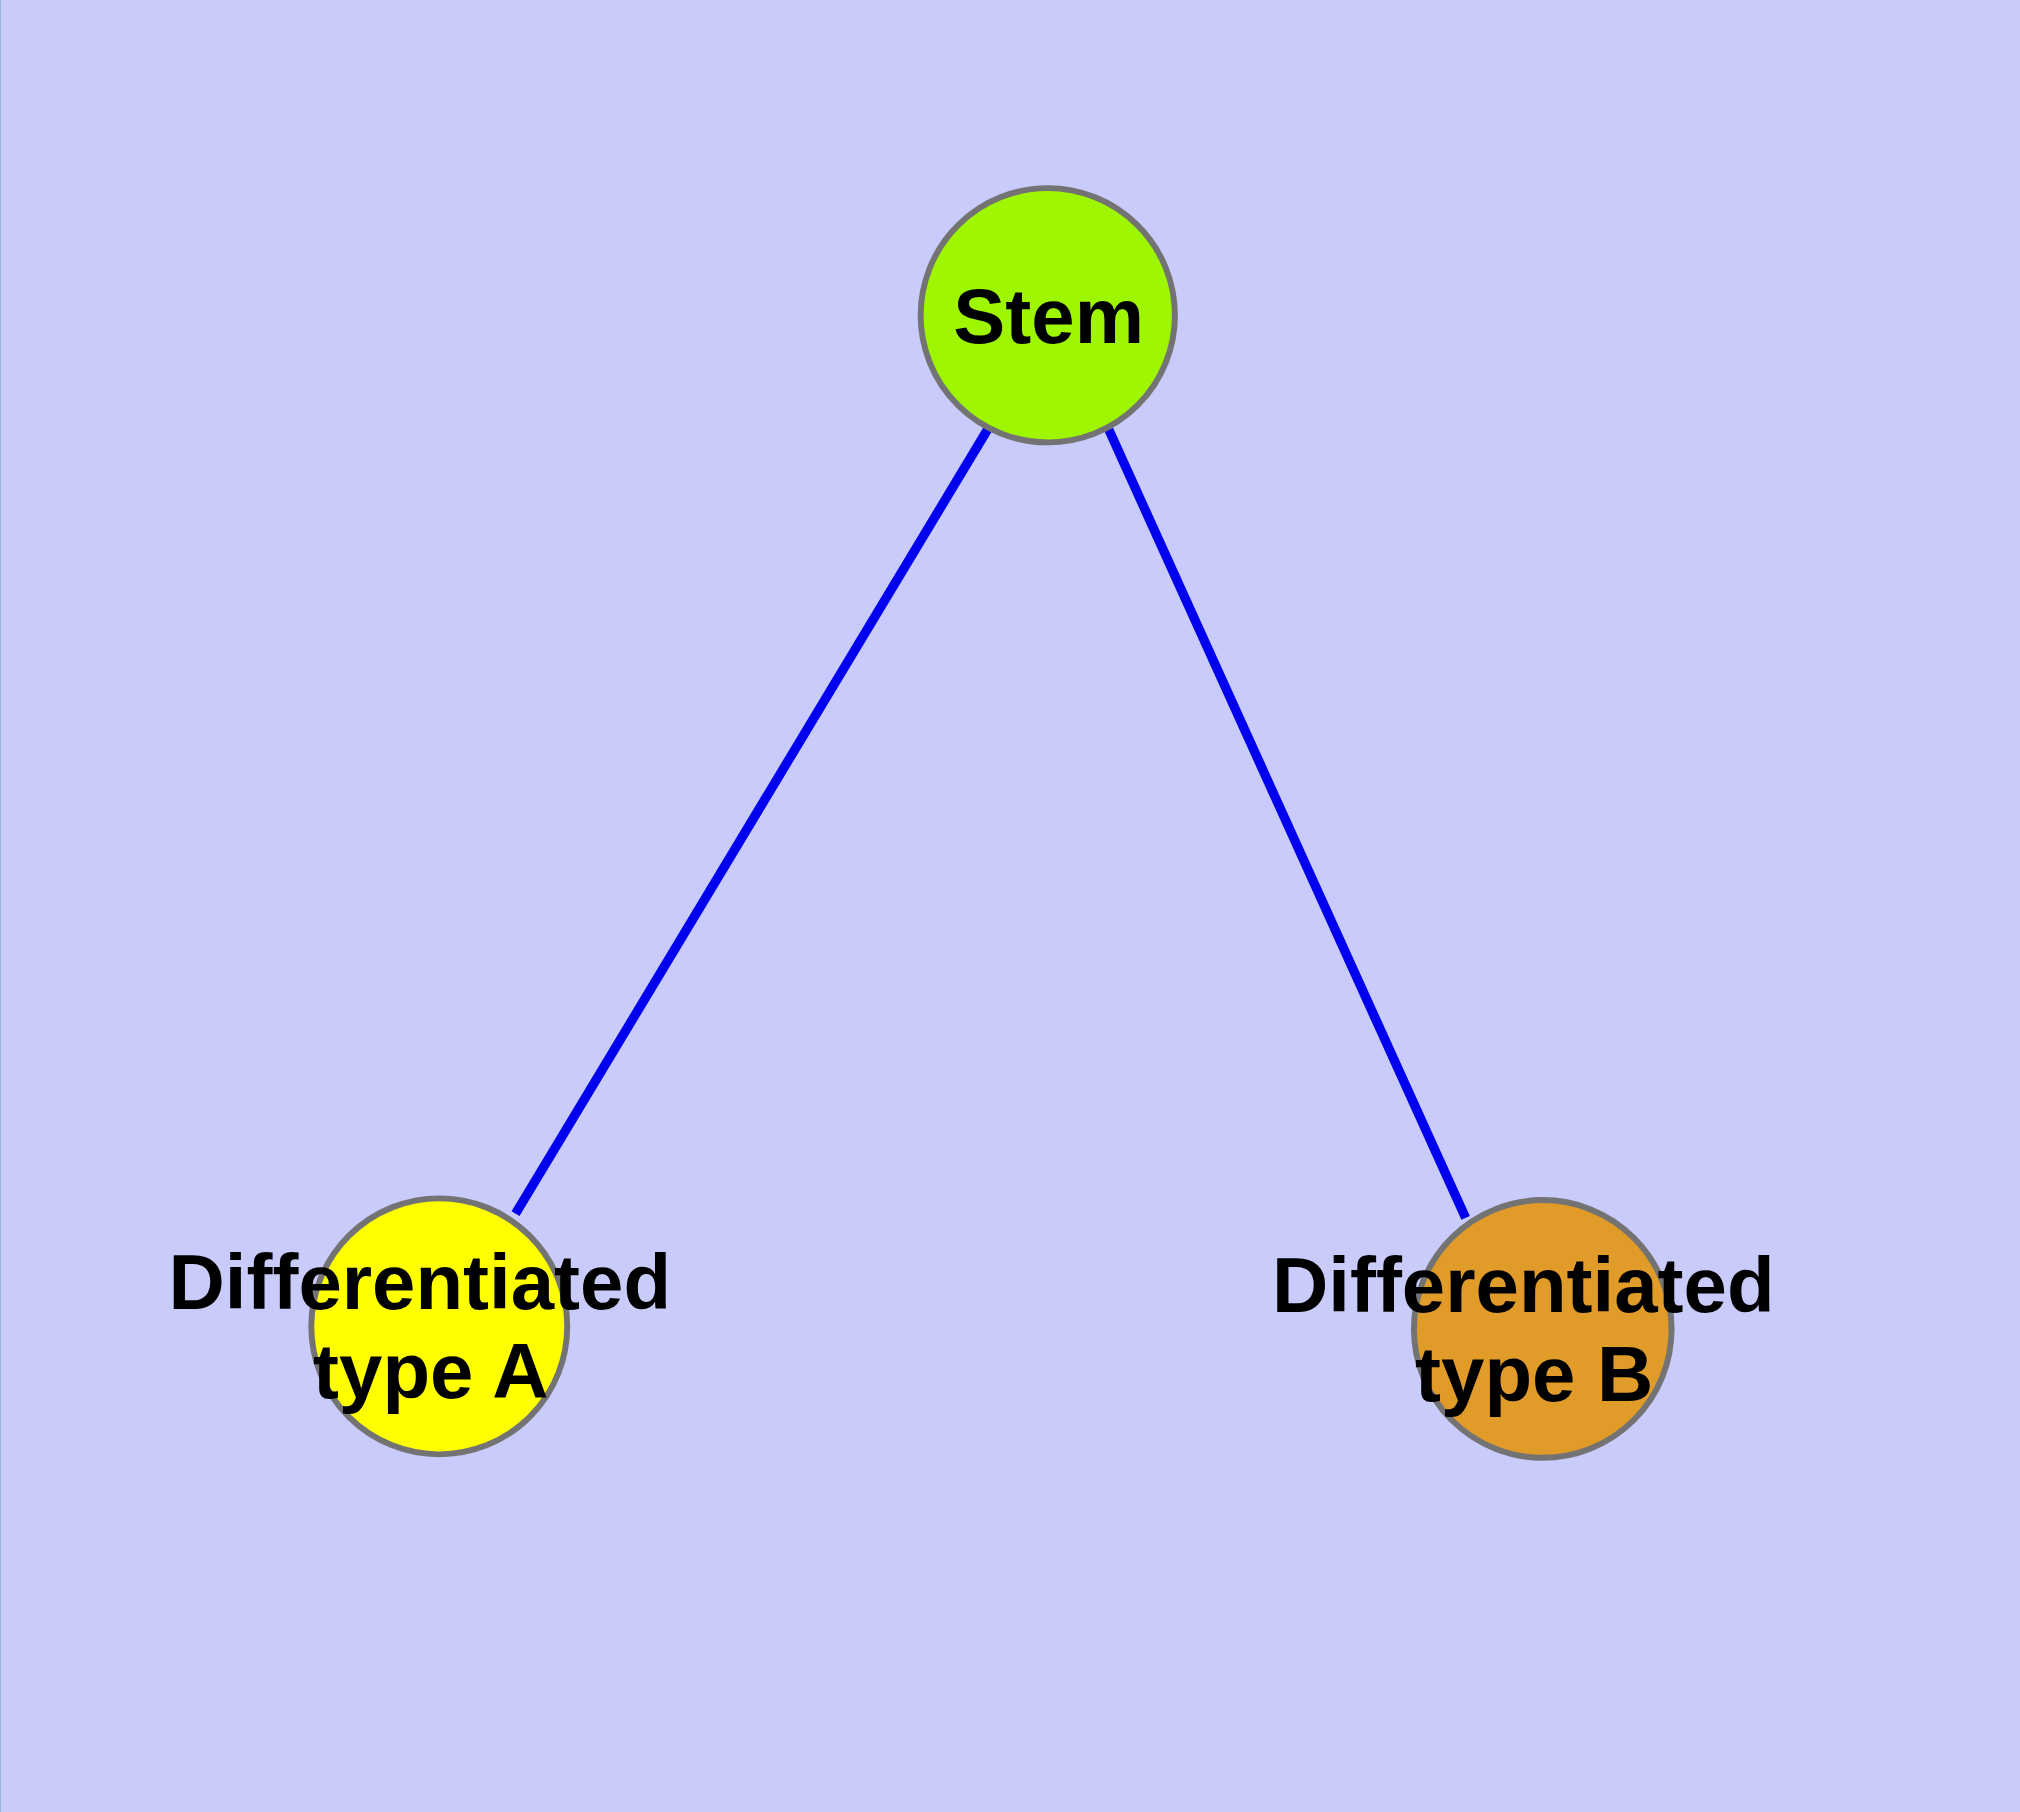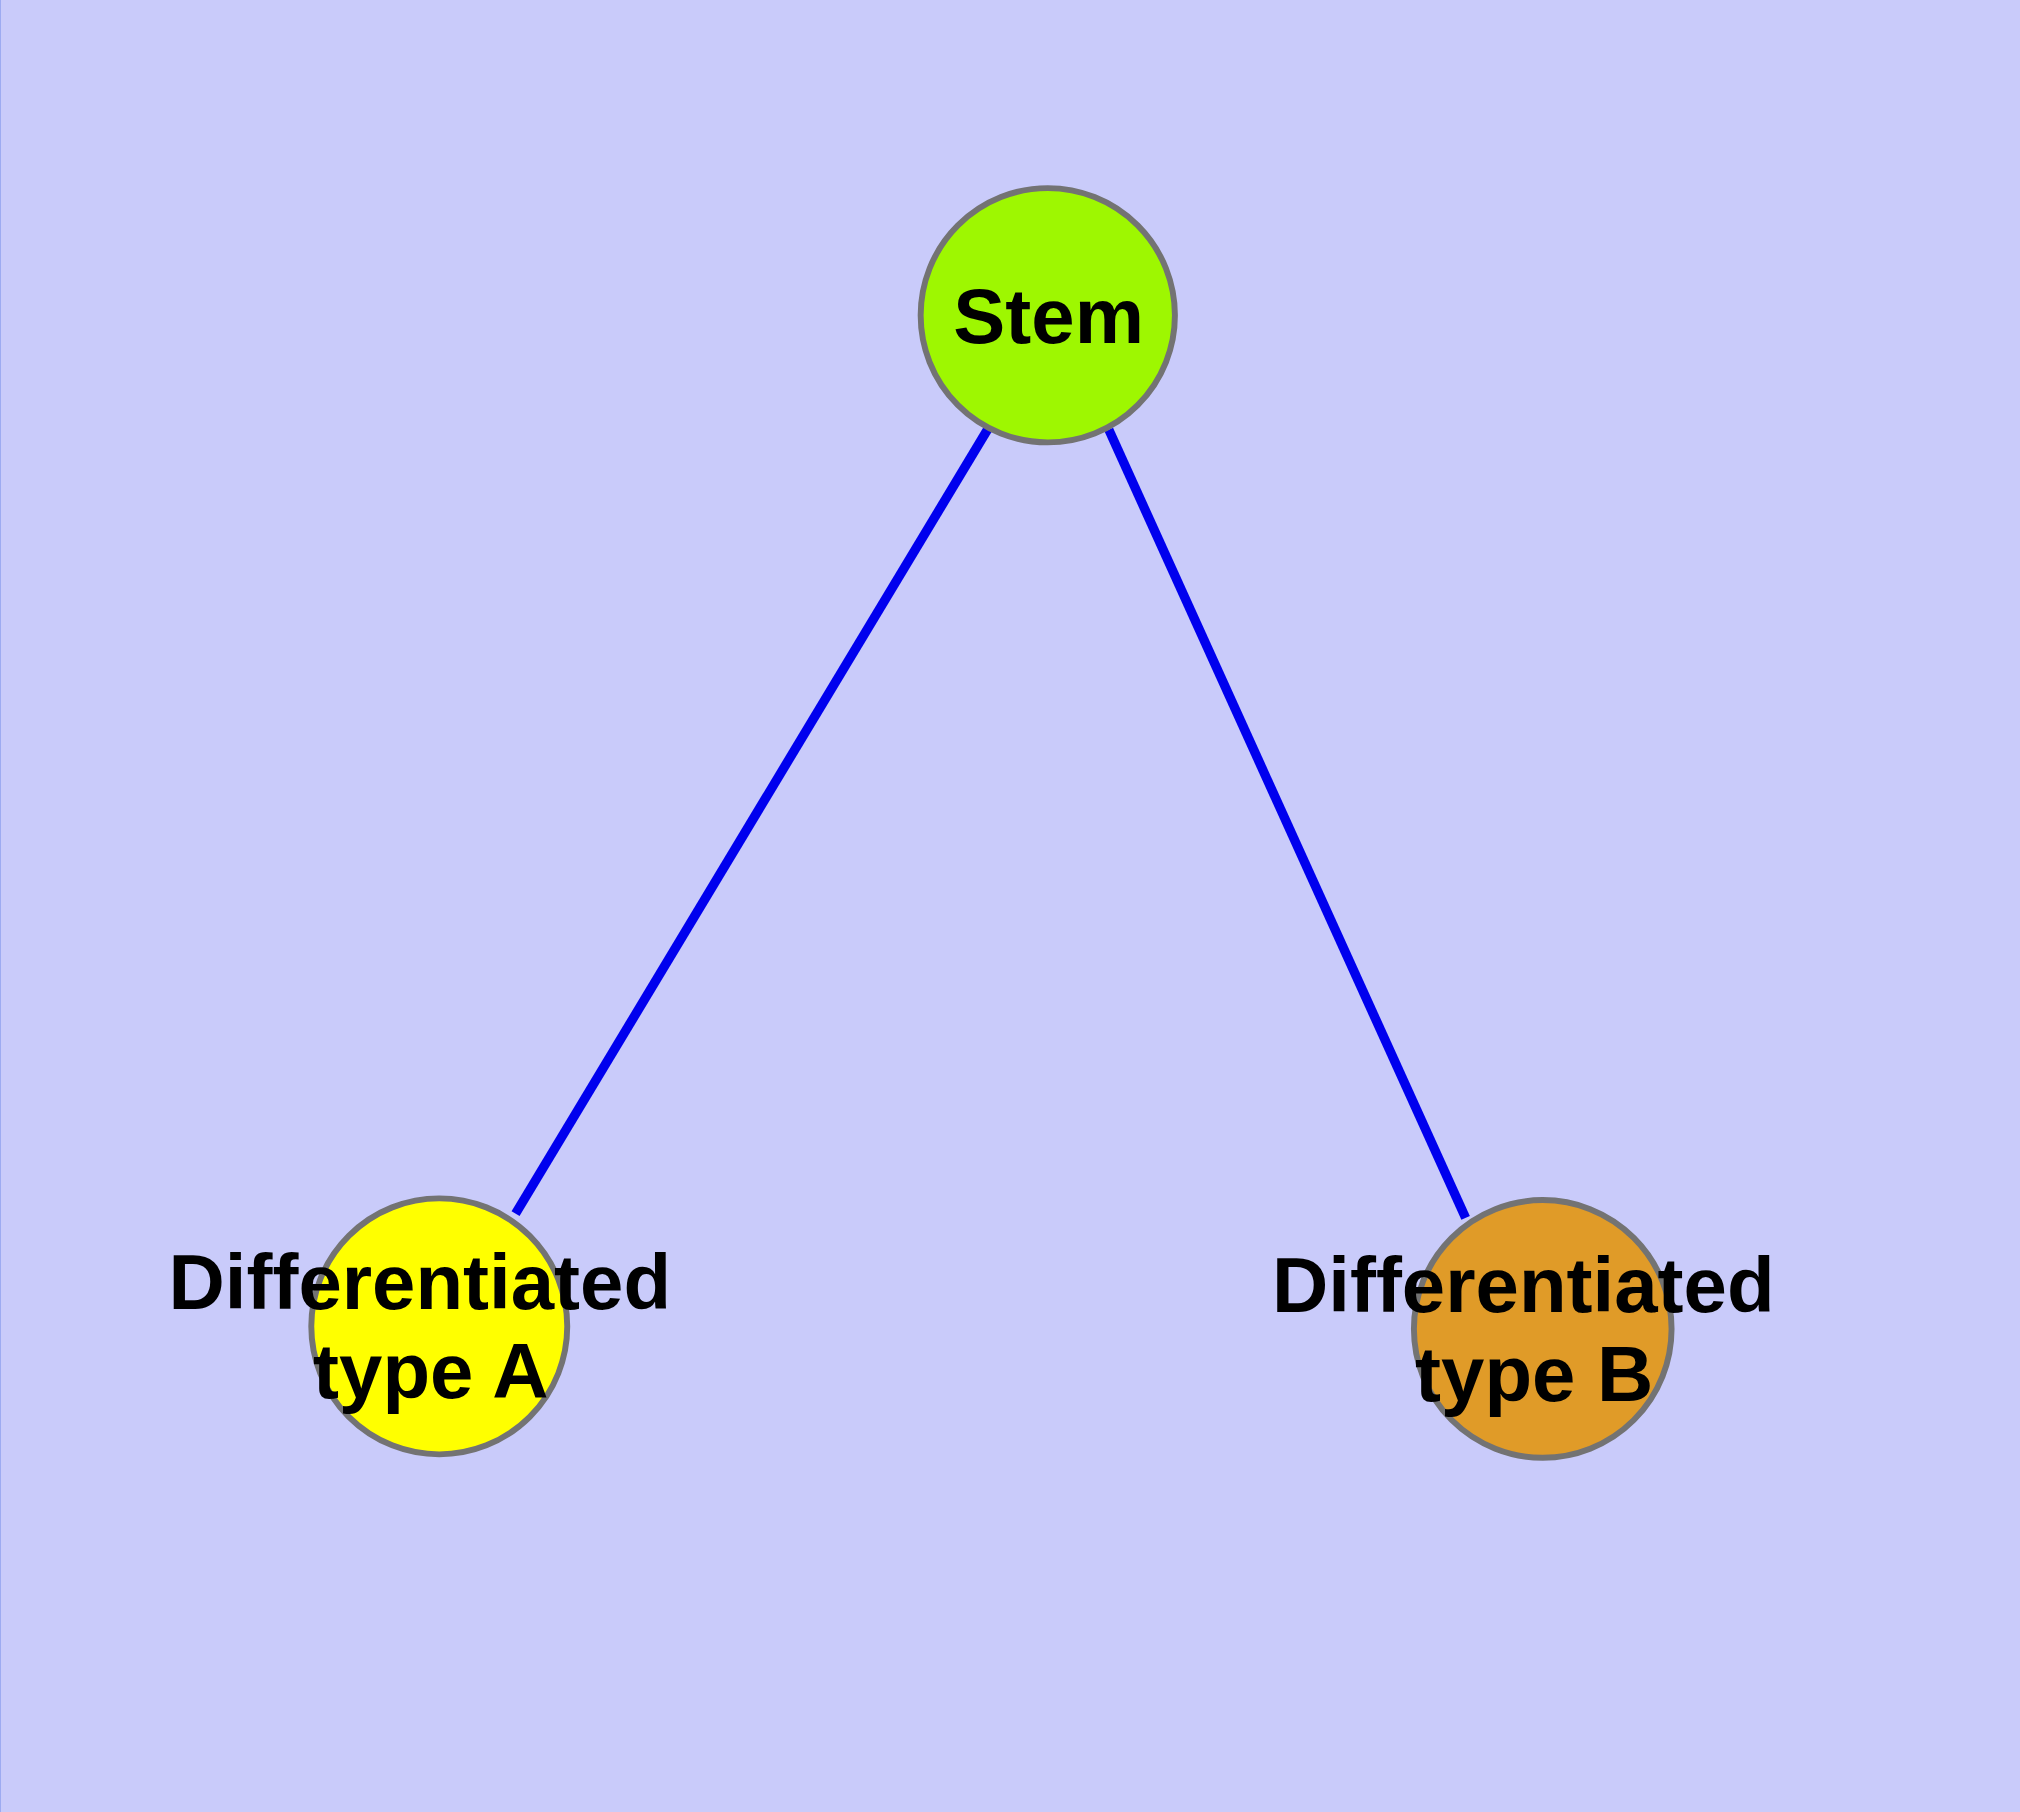--- a/index.html
+++ b/index.html
@@ -31,21 +31,21 @@
     font-weight: bold;
     fill: #000000;
     text-anchor: middle;
     dominant-baseline: auto;
     paint-order: normal;
   }
 </style>
 </head>
 <body style="background: rgb(201, 203, 250);">
 
-<div id="canvas" style="width: 1836px; height: 1812px; background: #1d4ed8;">
+<div id="canvas" style="width: 1836px; height: 1812px; background: #0f766e;">
 
   <svg id="graph-svg" viewBox="0 0 2384 2138" style="width: 2021px; height: 1812px;">
 
     <rect x="0" y="0" width="2384" height="2138" fill="#c9cbfa"></rect>
 
     <g>
       <line id="edge0" x1="1166" y1="505" x2="608" y2="1432" stroke="#0000ee" stroke-width="11" stroke-linecap="butt"></line>
       <line id="edge1" x1="1308" y1="507" x2="1729" y2="1437" stroke="#0000ee" stroke-width="11" stroke-linecap="butt"></line>
     </g>
 

